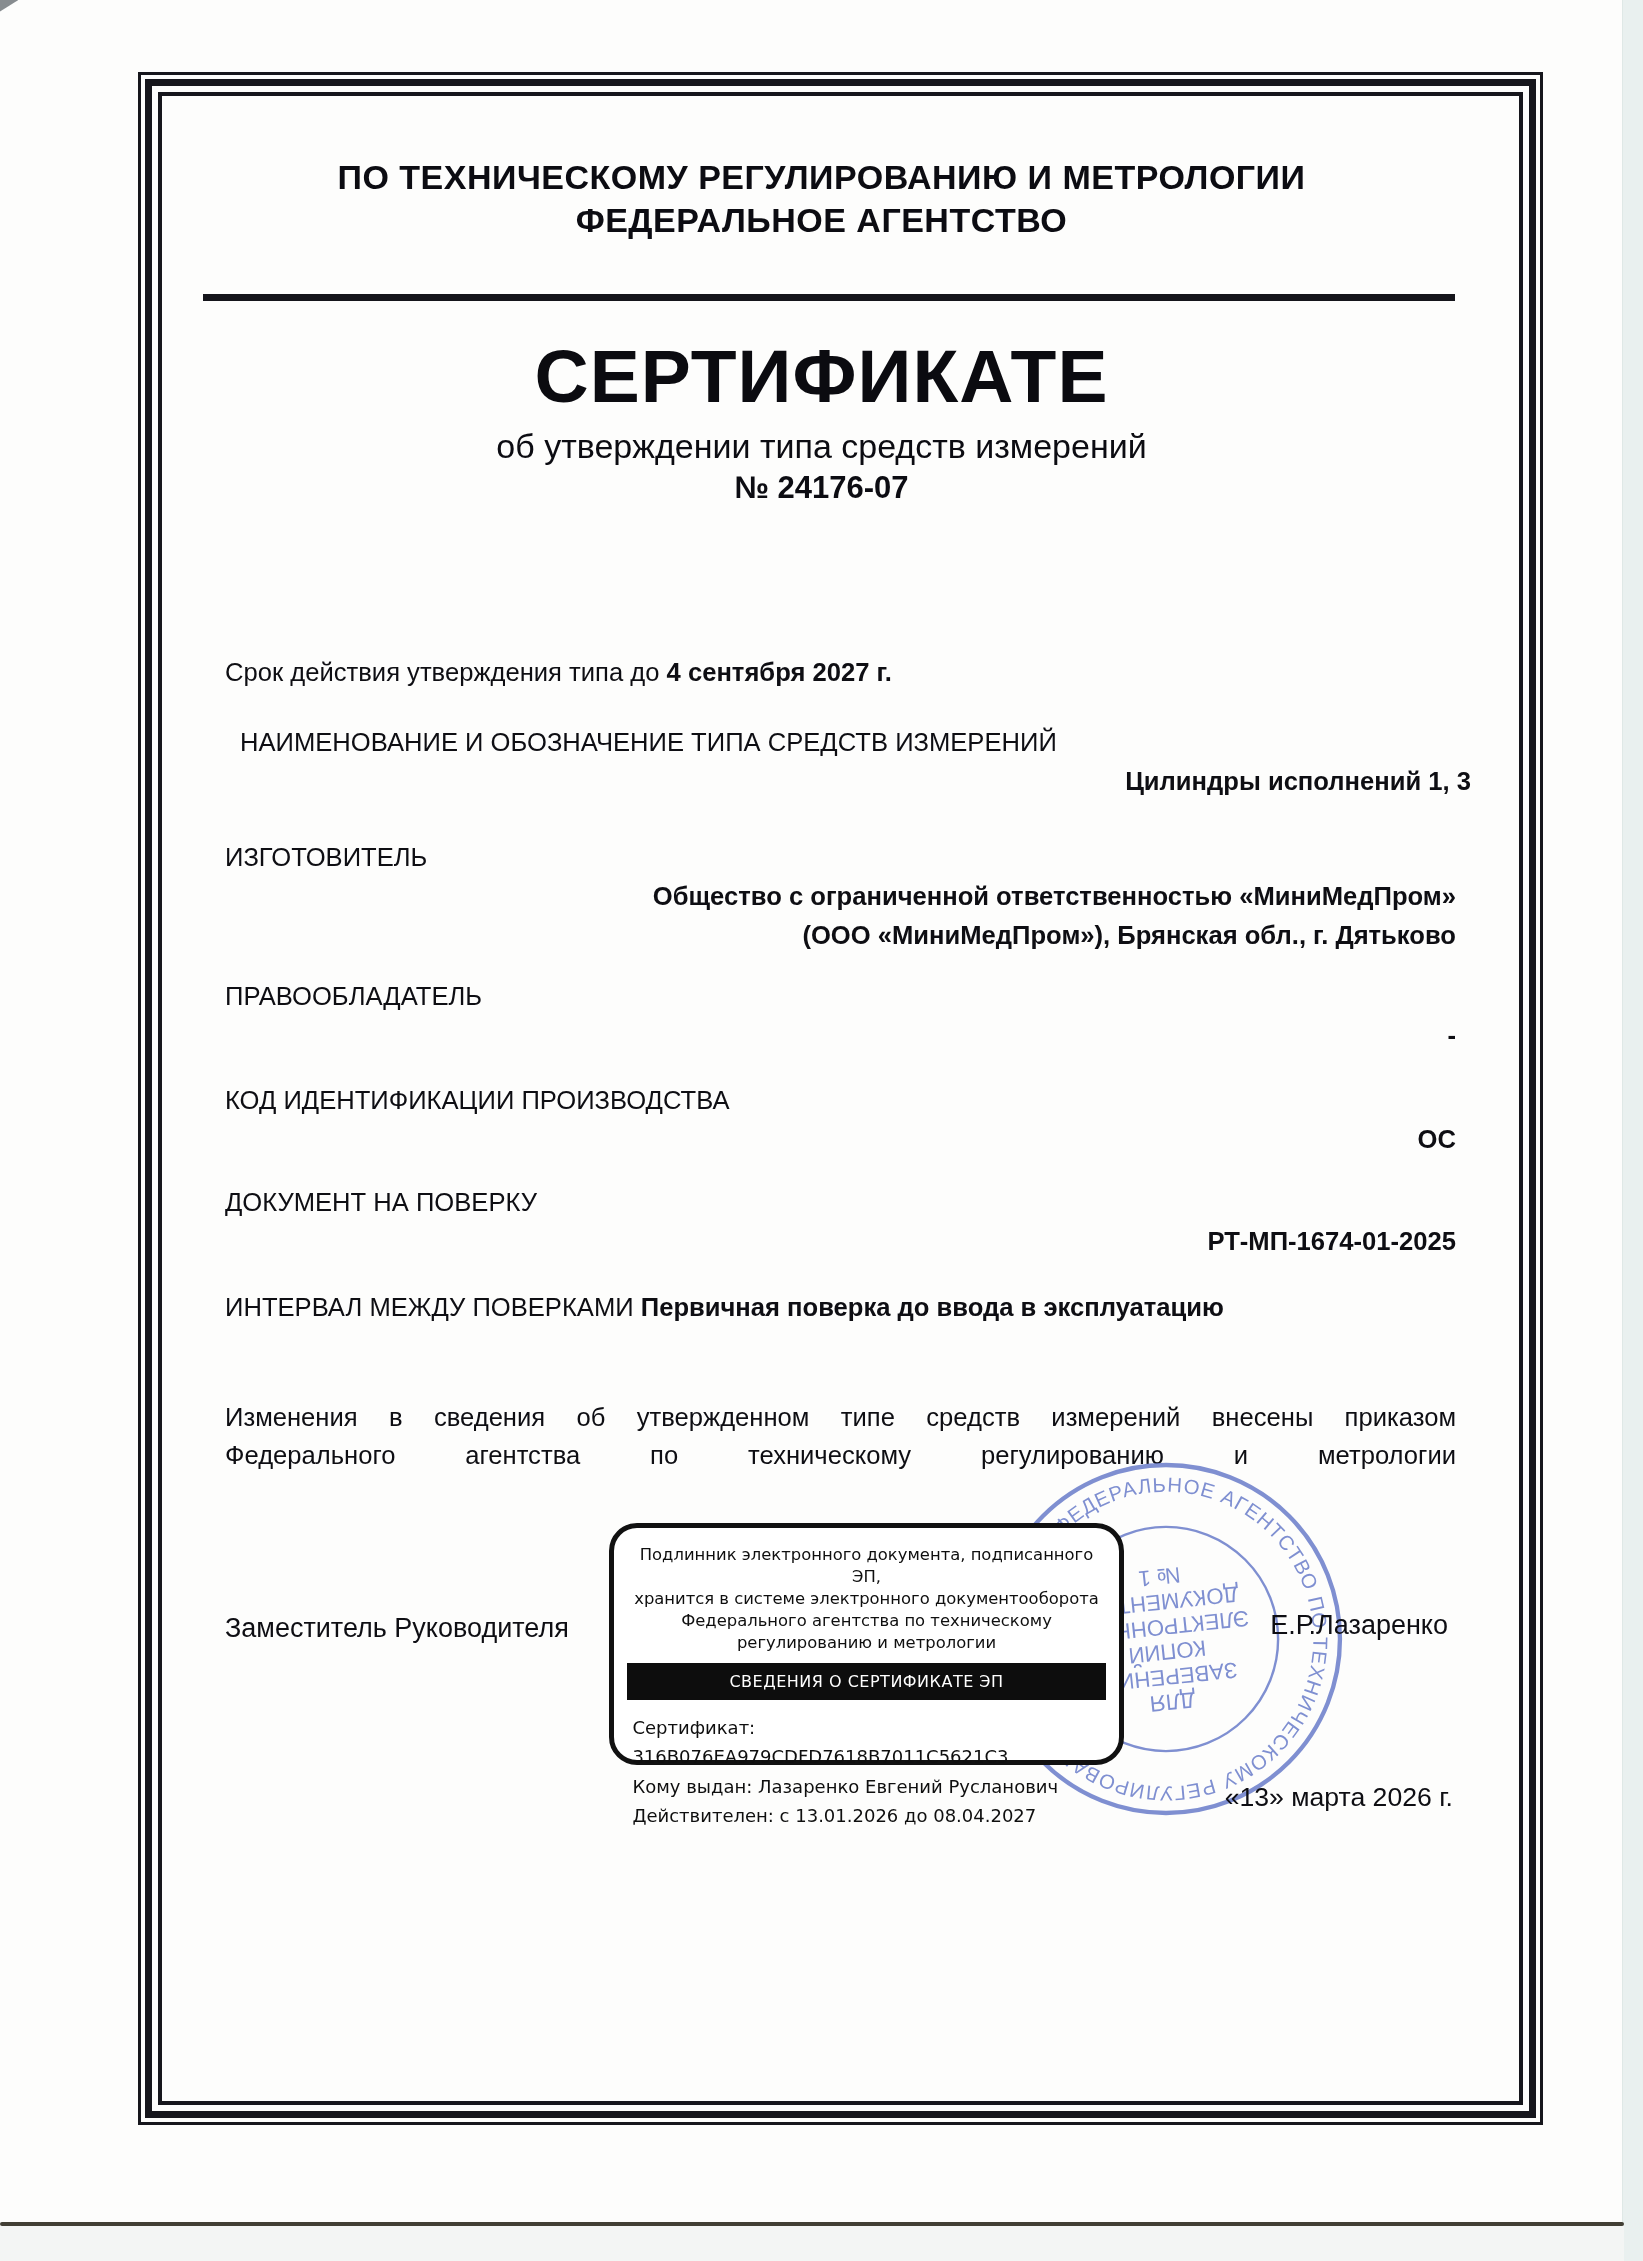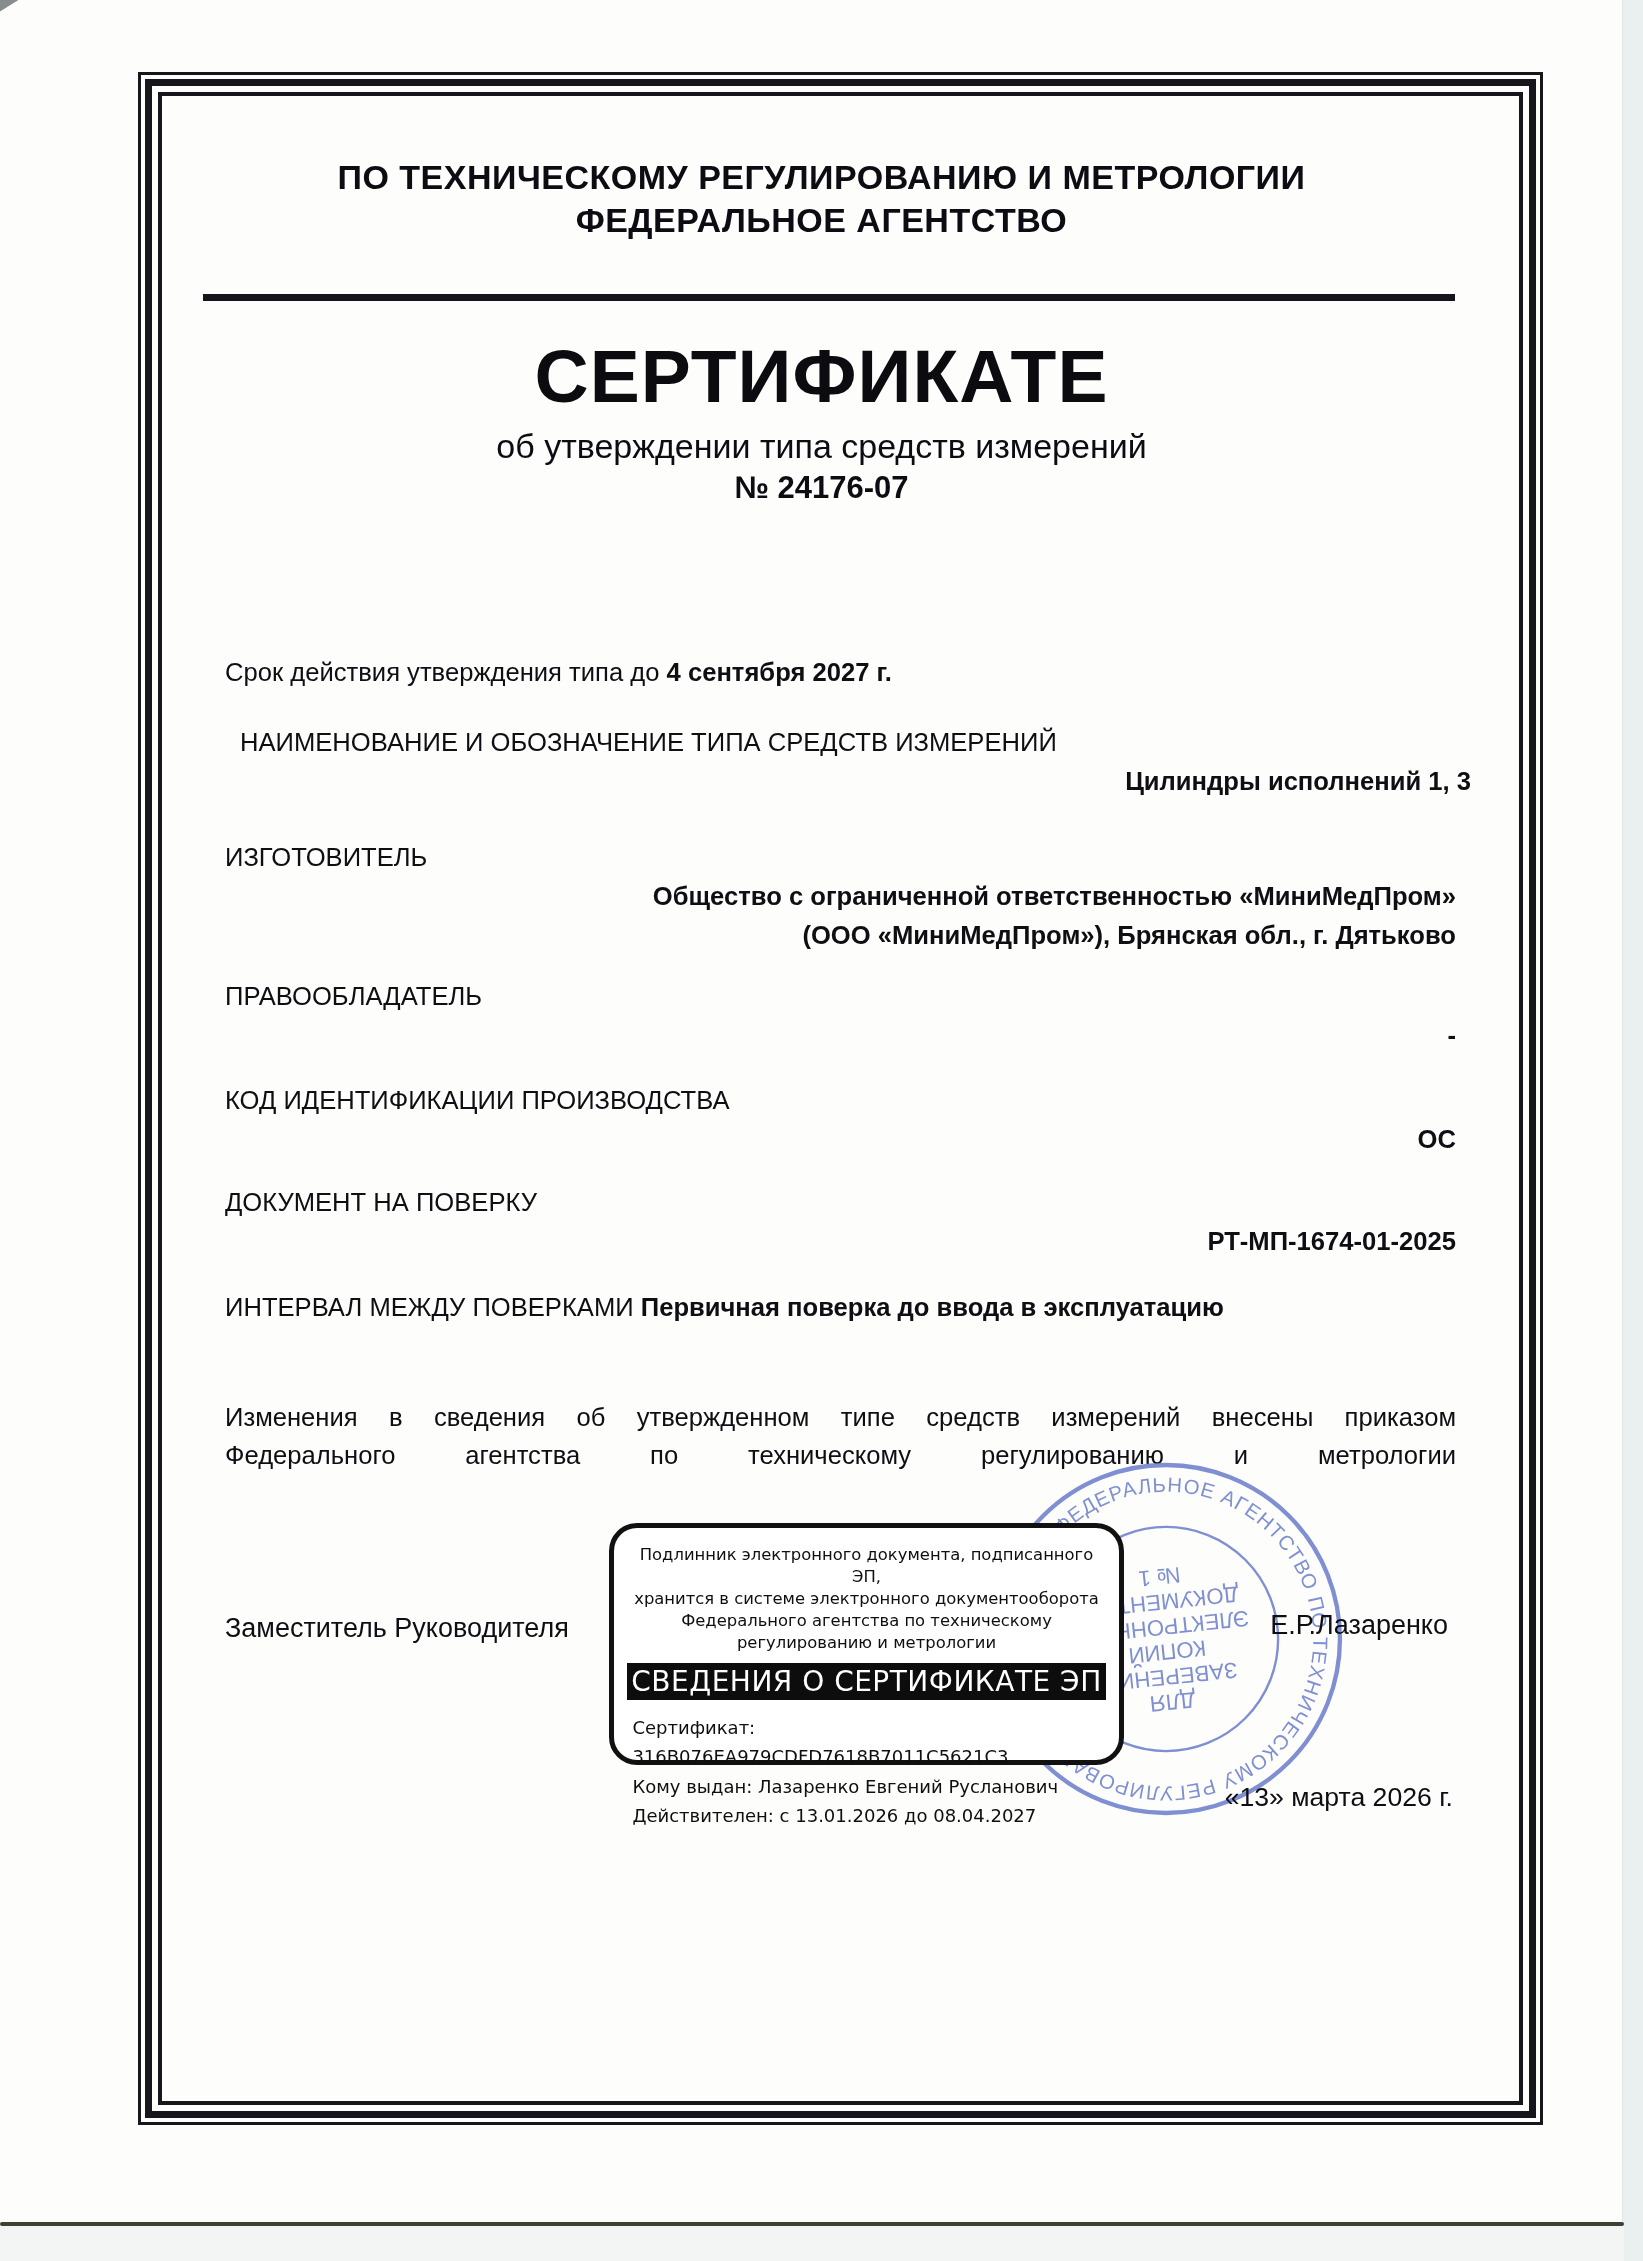--- a/index.html
+++ b/index.html
@@ -45,21 +45,21 @@
   .sig-name{position:absolute;right:195px;top:1610px;font-size:27px;color:#0e0e13;z-index:6;}
   .doc-date{position:absolute;top:1782px;left:870px;width:583px;text-align:right;font-size:26.6px;color:#0e0e13;z-index:6;}
   
   .stamp{position:absolute;left:979px;top:1452px;width:374px;height:374px;z-index:2;opacity:0.82;}
   
   .esign-box{position:absolute;left:609px;top:1523px;width:505px;height:232px;background:#ffffff;
        border:5.8px solid #111111;border-radius:28px;z-index:5;
        font-family:"DejaVu Sans", sans-serif;color:#0f0f0f;}
   .esign-head{margin:16.4px 9.7px 0 9.7px;text-align:center;font-size:16.4px;line-height:22px;}
   .esign-bar{margin:8.7px 12.6px 0 12.6px;background:#0d0d0d;color:#ffffff;height:37px;line-height:37px;
-       text-align:center;font-size:28px;letter-spacing:0.5px;}
+       text-align:center;font-size:16px;letter-spacing:0.5px;}
   .esign-details{margin:12.6px 9.7px 0 18.4px;font-size:18px;line-height:29.5px;text-align:left;}
 </style>
 </head>
 <body>
 
 <div class="scan-corner-tl"></div>
 <div class="scan-strip-right"></div>
 <div class="paper-edge-line"></div>
 <div class="scan-area-bottom"></div>
 

